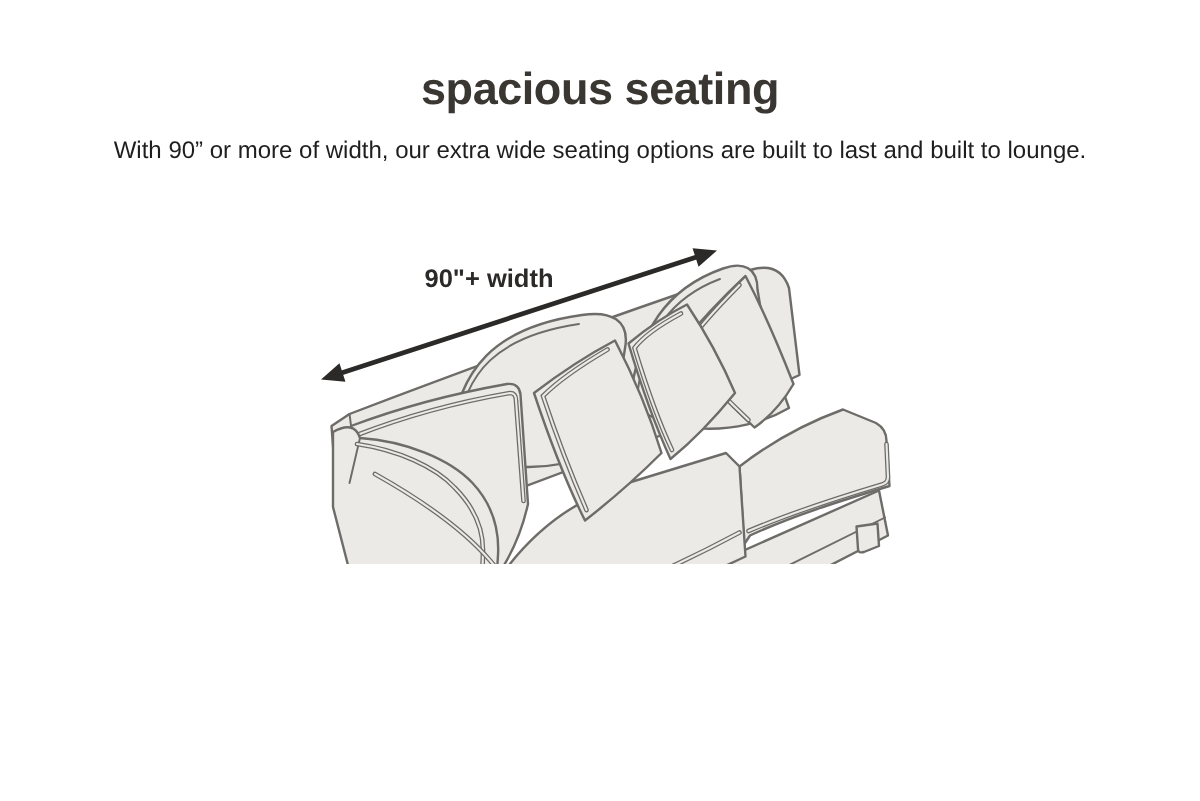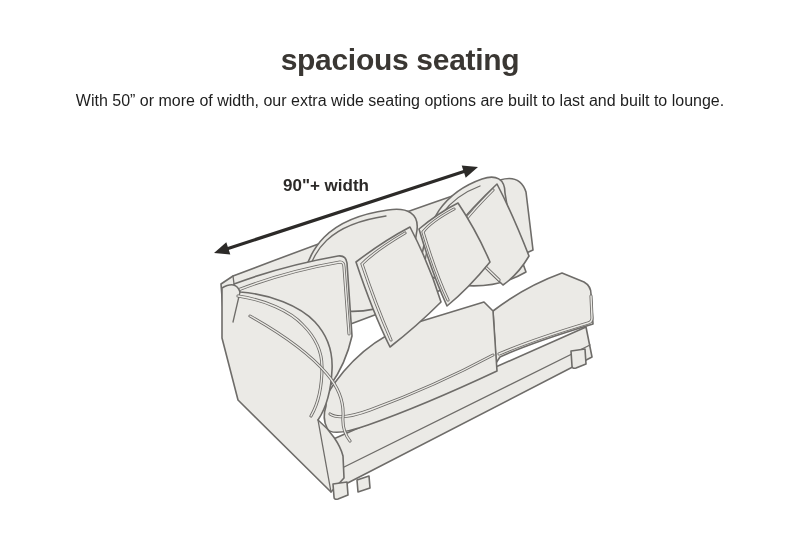--- a/index.html
+++ b/index.html
@@ -3,21 +3,21 @@
 <meta charset="utf-8">
 <style>
   html, body {
     margin: 0;
     padding: 0;
     background: #ffffff;
   }
   .page {
     position: relative;
     width: 800px;
-    height: 534px;
+    height: 376px;
     background: #ffffff;
     overflow: hidden;
     font-family: "Liberation Sans", sans-serif;
   }
   .title {
     margin: 0;
     padding-top: 44px;
     text-align: center;
     font-size: 30px;
     line-height: 32px;
@@ -82,21 +82,21 @@
     fill: #2c2a28;
   }
 </style>
 </head>
 <body>
 
 <div class="page">
 
   <h1 class="title">spacious seating</h1>
 
-  <p class="description"><span>With 50” or more of width, our extra wide seating options are built to last and built to lounge.</span><br></p>
+  <p class="description"><span>With 90” or more of width, our extra wide seating options are built to last and built to lounge.</span><br></p>
 
   <svg class="diagram" width="800" height="384" viewBox="0 0 800 384">
 
     <g>
 
       <path class="part" d="M 221 134 L 233 126 C 320 93 430 53 500 30 Q 520 24 526 42 L 533 100 L 460 133 L 300 193 L 226 200 Z"></path>
       <path class="seam" d="M 233 126 L 240 180"></path>
 
       <path class="part" d="M 300 146 C 305 96 330 68 388 60 C 408 57 419 64 417 80 C 413 110 403 136 394 153 C 358 168 320 161 300 146 Z"></path>
       <path class="seam" d="M 305 140 C 309 98 332 74 386 66"></path>

